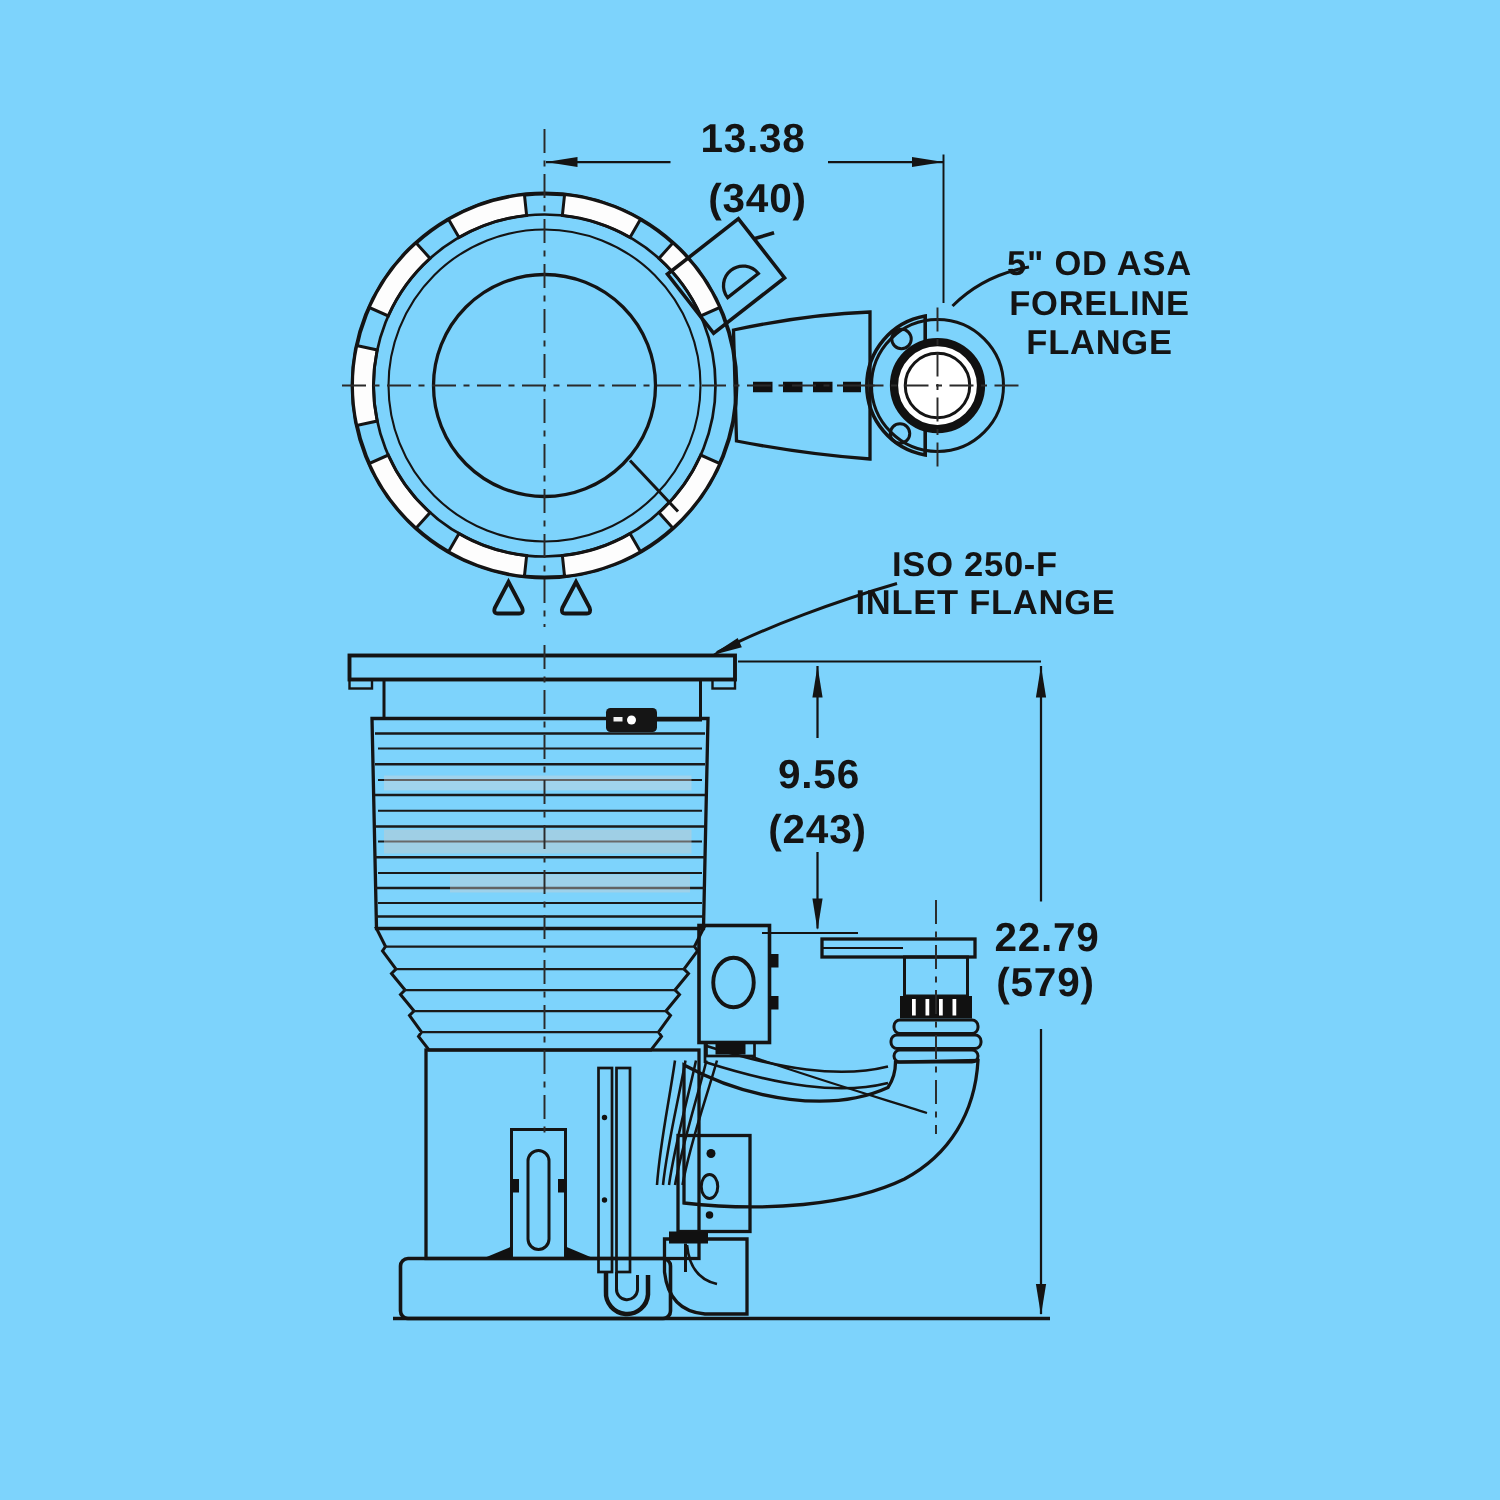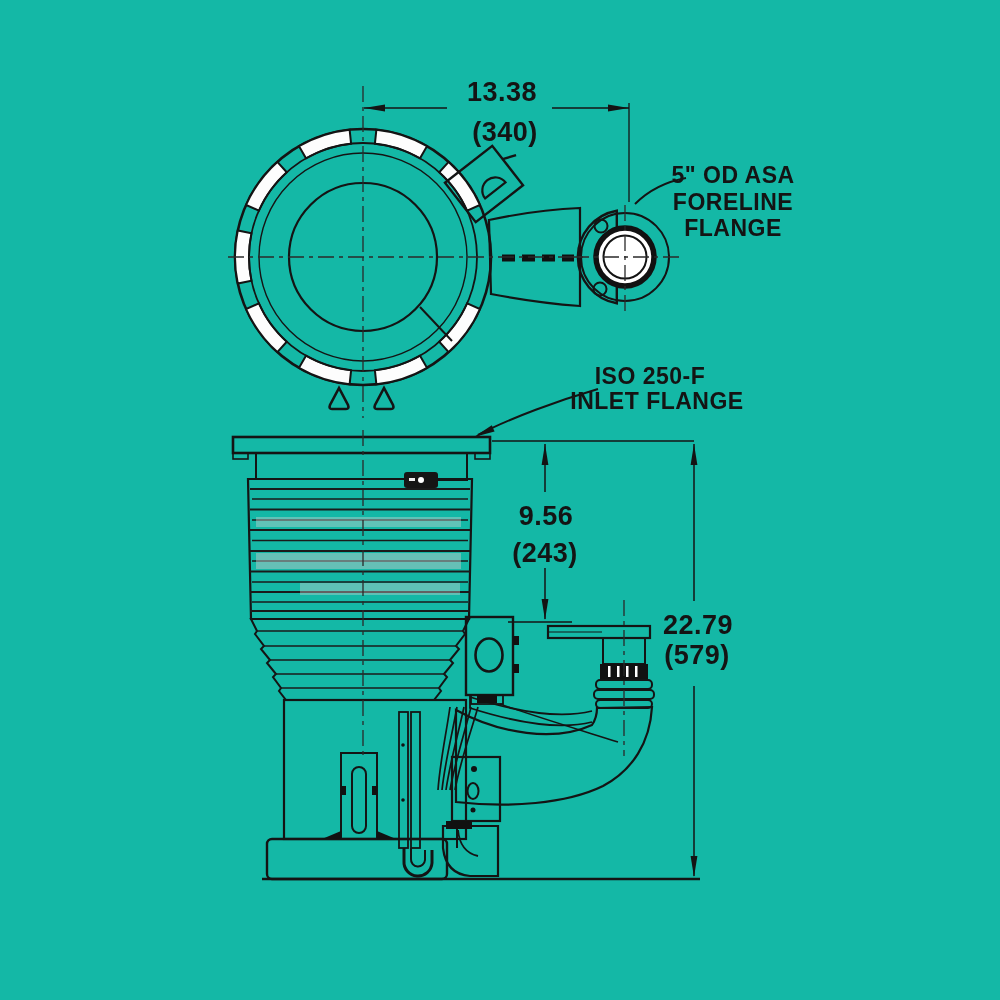--- a/index.html
+++ b/index.html
@@ -1,16 +1,16 @@
 <!DOCTYPE html>
 <html><head>
 <meta charset="utf-8">
 <style>
   html,body{margin:0;padding:0;background:#ffffff;}
-  .stage{width:1000px;height:1000px;position:relative;background:#14b8a6;overflow:hidden;}
+  .stage{width:1000px;height:1000px;position:relative;background:#7dd3fc;overflow:hidden;}
   svg{display:block;}
   text{font-family:"Liberation Sans","DejaVu Sans",sans-serif;font-weight:700;fill:#141414;}
   .dimtxt{font-size:27px;letter-spacing:0.5px;}
   .lbltxt{font-size:23px;letter-spacing:0.5px;}
   .ln{stroke:#141414;fill:none;}
   .thin{stroke-width:1.5;}
   .cl{stroke:#2a2a2a;stroke-width:1.3;fill:none;stroke-dasharray:16 5 4 5;}
 </style>
 </head>
 <body>

